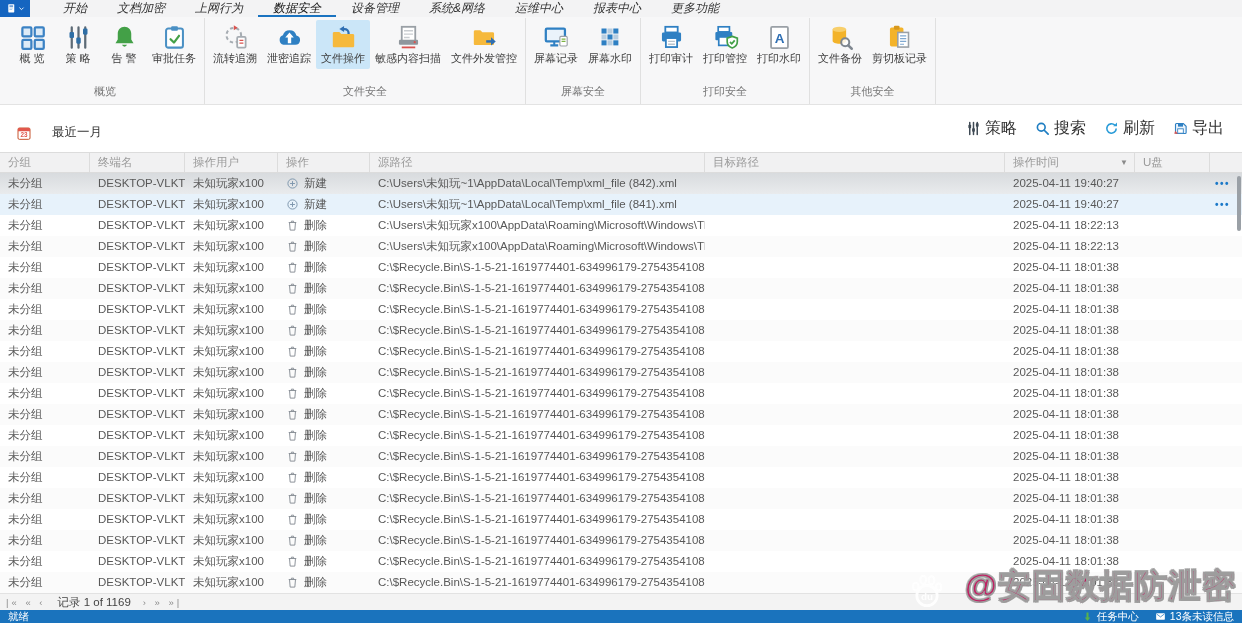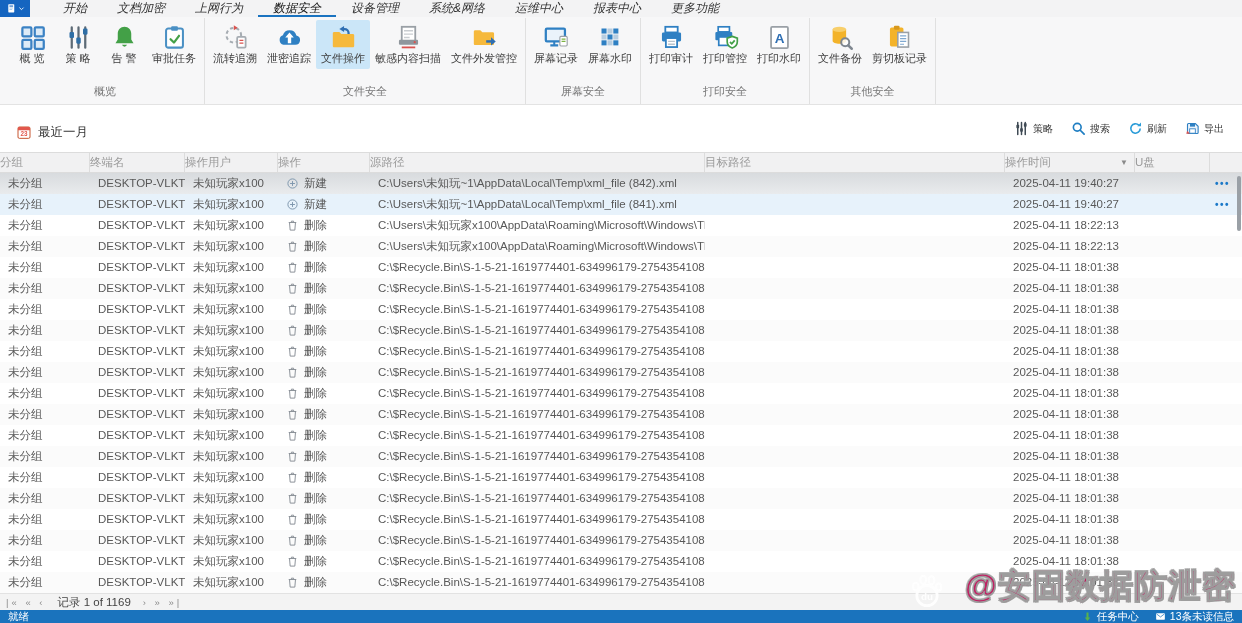--- a/index.html
+++ b/index.html
@@ -22,29 +22,29 @@
   .rgroup { display:flex; flex-direction:column; border-right:1px solid #e0e0e0; padding:2px 3px 0; }
   .gitems { display:flex; flex:1; align-items:flex-start; }
   .ritem { display:flex; flex-direction:column; align-items:center; min-width:46px; padding:4px 5px 3px; border-radius:2px; cursor:pointer; }
   .ritem.selected { background:#cbe6f8; }
   .ritem .icon { width:27px; height:27px; }
   .rlabel { font-size:11px; color:#3f3f3f; white-space:nowrap; }
   .glabel { text-align:center; font-size:11px; color:#757575; padding:2px 0 5px; }
 
   
   .filterbar { height:47px; background:#fff; display:flex; align-items:center; justify-content:space-between; padding:0 18px 0 16px; }
-  .datefilter { display:flex; align-items:flex-start; gap:6px; font-size:12.5px; color:#333; cursor:pointer;margin-top:8px; }
+  .datefilter { display:flex; align-items:flex-end; gap:20px; font-size:12.5px; color:#333; cursor:pointer;margin-top:8px; }
   .datefilter .icon { width:16px; height:16px; }
   .actions { display:flex; gap:18px; }
-  .act { display:flex; align-items:center; gap:4px; font-size:10px; color:#333; cursor:pointer; }
+  .act { display:flex; align-items:center; gap:4px; font-size:16px; color:#333; cursor:pointer; }
   .act .icon { width:15px; height:15px; }
 
   
   .thead { display:flex; height:21px; background:#f1f1f2; border-top:1px solid #dcdcdc; border-bottom:1px solid #dcdcdc; font-size:11.5px; color:#9a9a9a; }
-  .th { display:flex; align-items:center; justify-content:space-between; border-right:1px solid #dcdcdc; height:100%; }
+  .th { display:flex; align-items:center; justify-content:space-between; padding-left:8px; border-right:1px solid #dcdcdc; height:100%; }
   .sort-arrow { font-size:8px; color:#8a8a8a; margin-right:6px; }
   .c0{width:90px}.c1{width:95px}.c2{width:93px}.c3{width:92px}.c4{width:335px}
   .c5{width:300px}.c6{width:130px}.c7{width:75px}.c8{width:32px; border-right:none}
   .tbody { height:420px; position:relative; overflow:hidden; font-size:11.5px; color:#585858; }
   .tr { display:flex; height:21px; line-height:21px; cursor:default; }
   .tr.alt { background:#fbfbfb; }
   .tr.hl-gray { background:linear-gradient(#d8dbde,#e9ebed); }
   .tr.hl-blue { background:#e7f2fb; }
   .td { padding-left:8px; overflow:hidden; white-space:nowrap; }
   .td.c3 { display:flex; align-items:center; gap:5px; }

